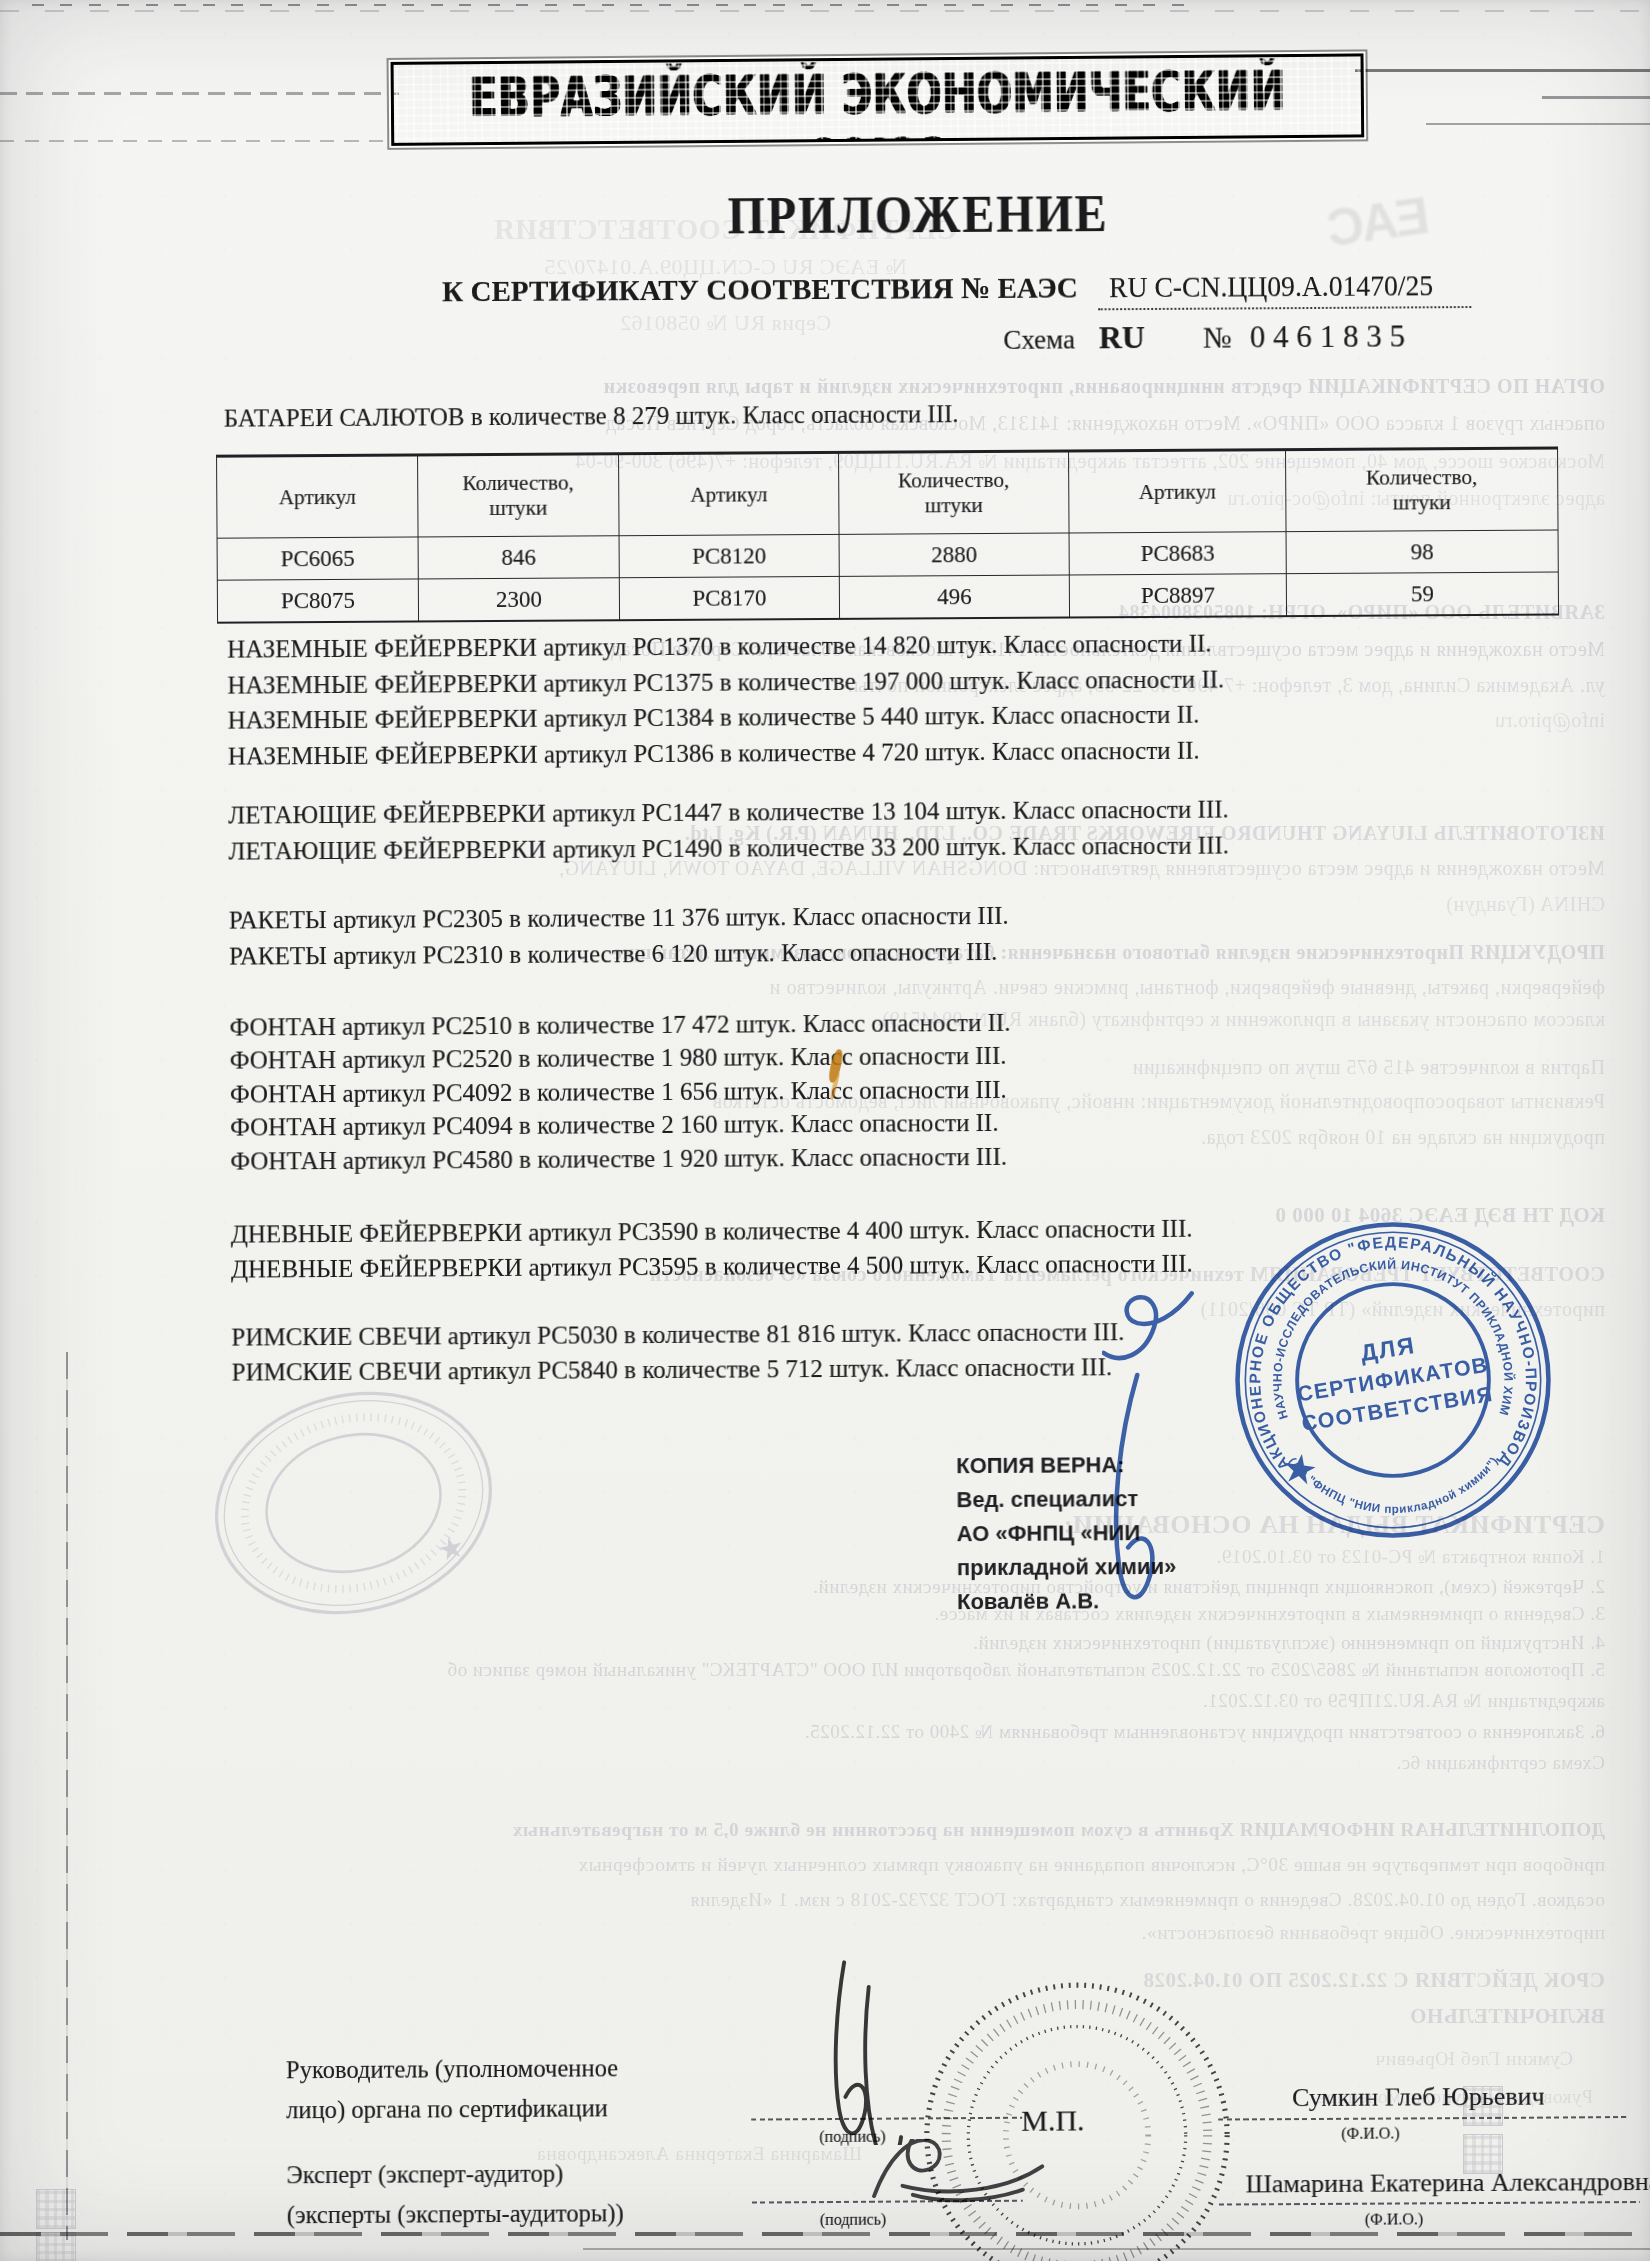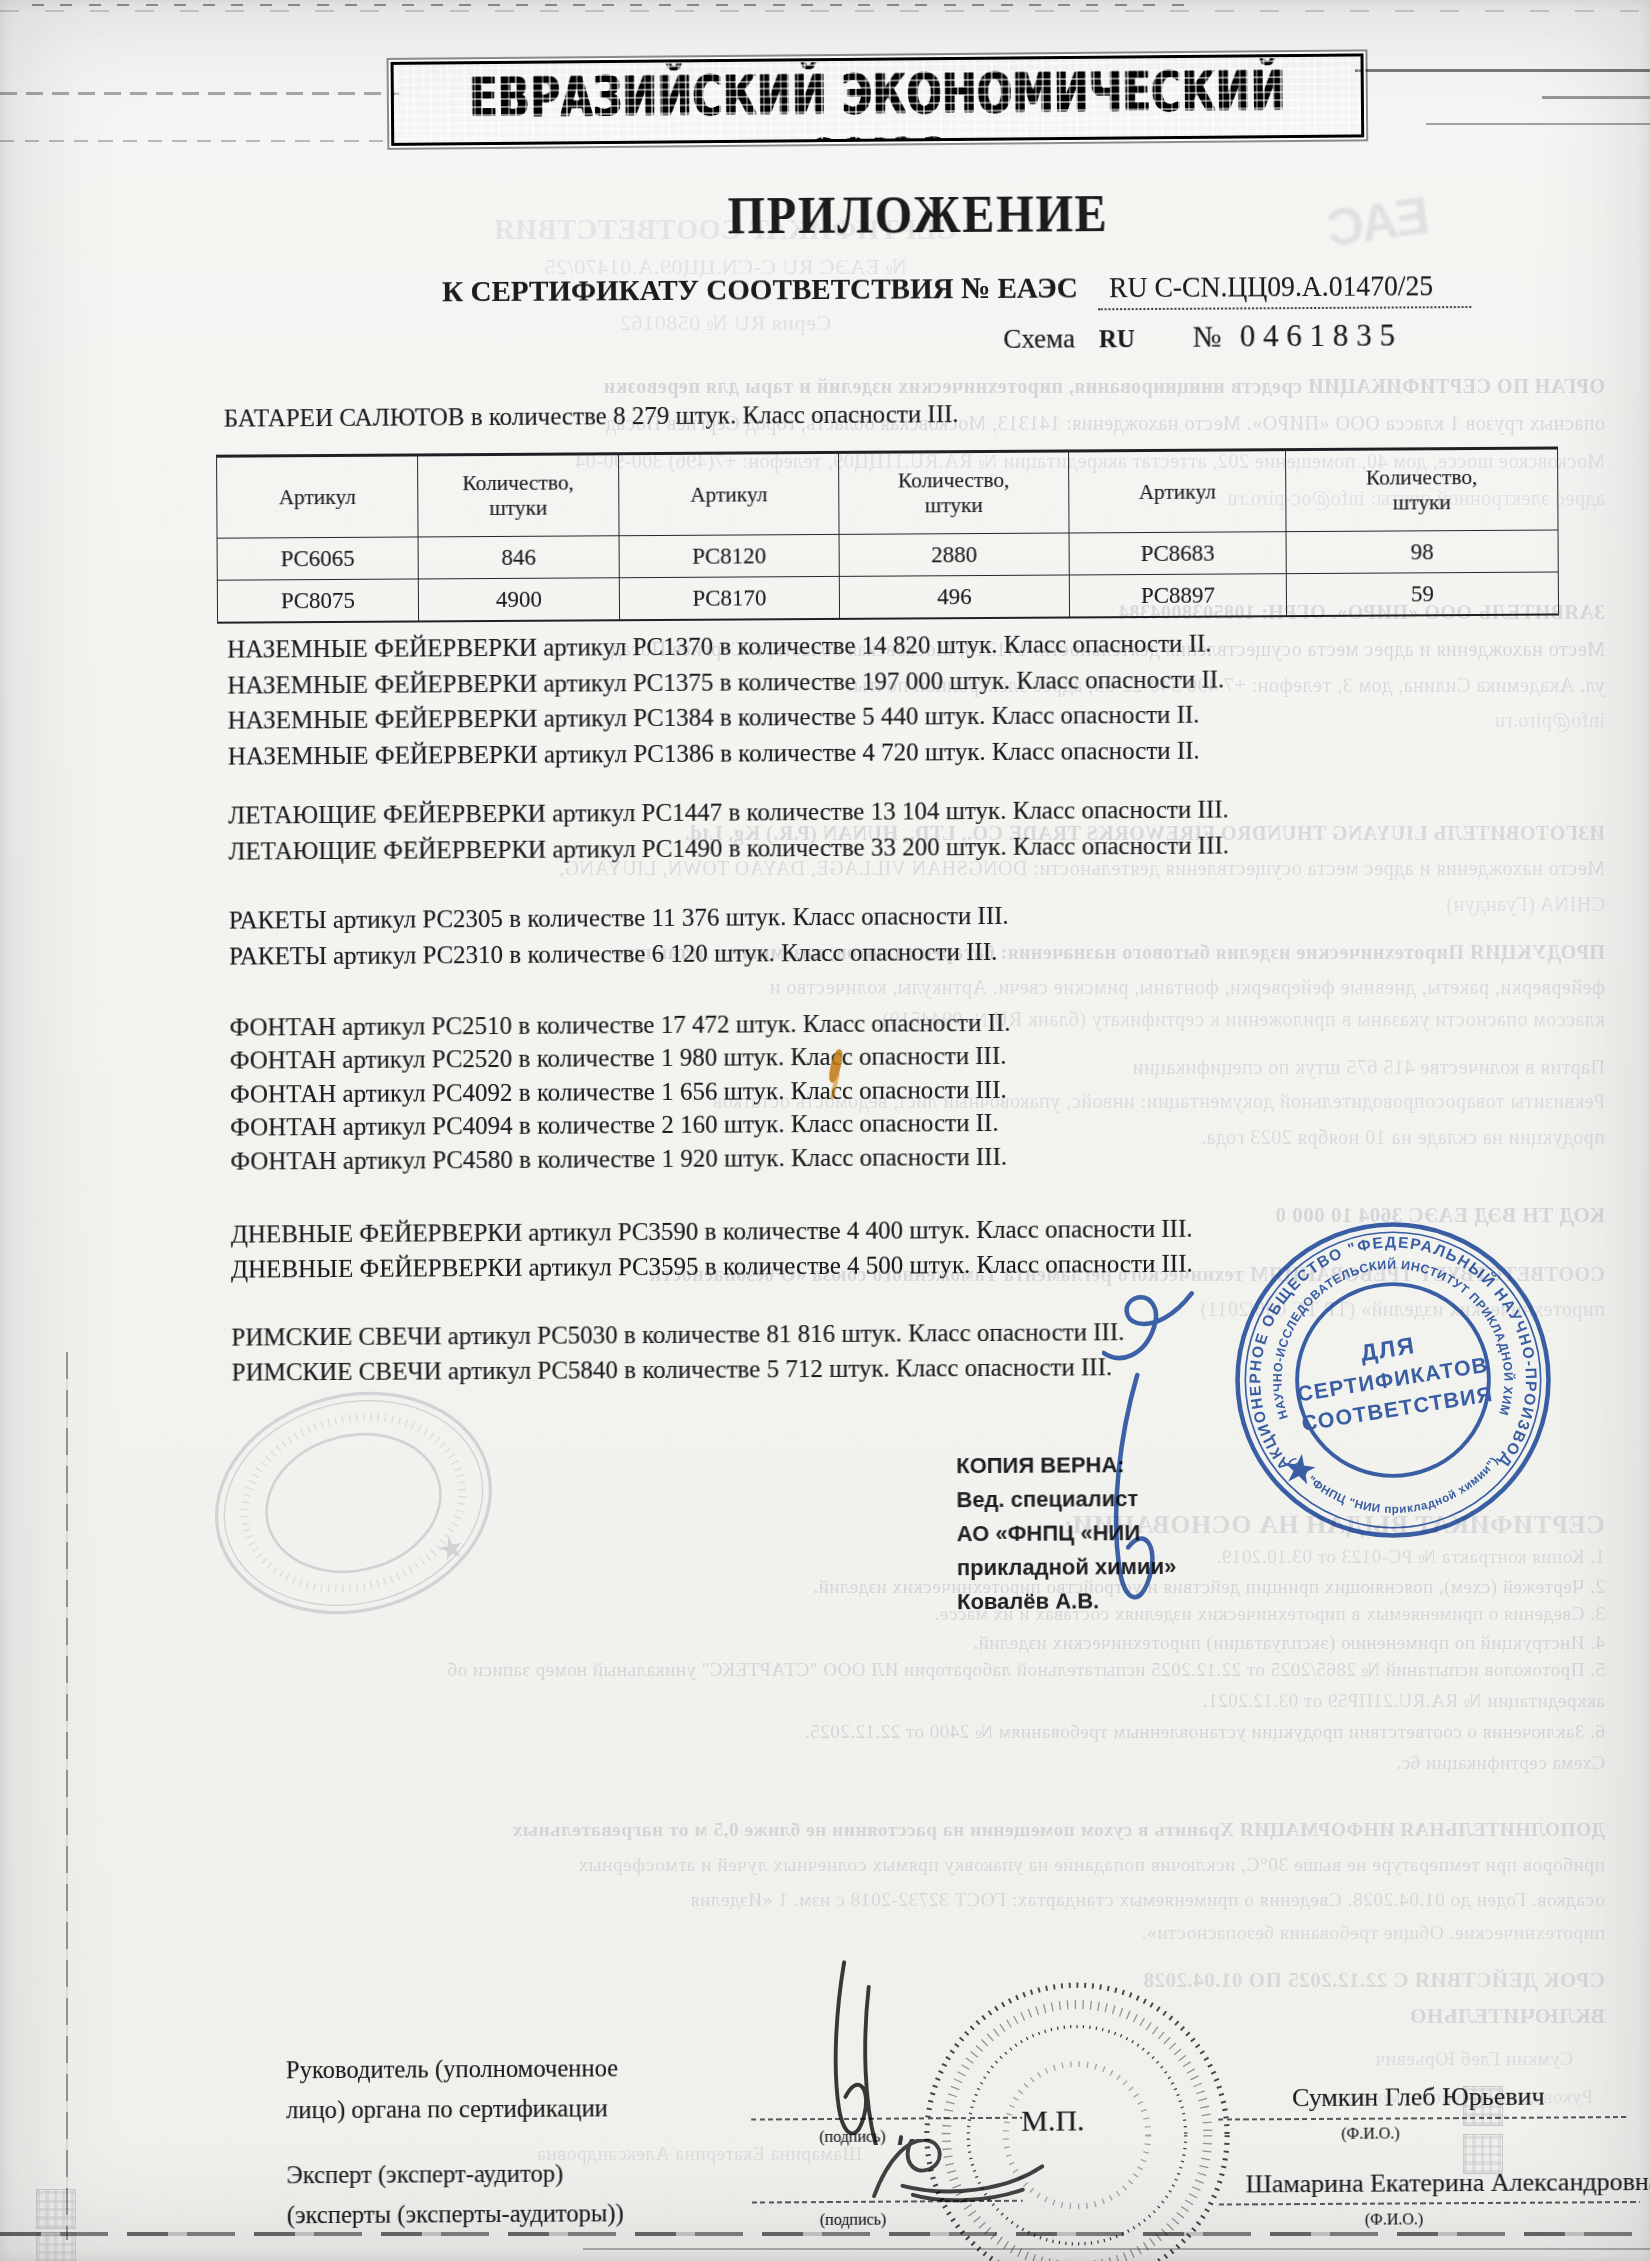--- a/index.html
+++ b/index.html
@@ -137,21 +137,21 @@
 
     <div class="txt" style="left:632px;top:187px;width:583px;text-align:center;font-size:48px;font-weight:700;letter-spacing:1.9px;transform:scaleY(1.08)">ПРИЛОЖЕНИЕ</div>
 
     <div class="txt" style="left:447px;top:272px;font-size:30px;font-weight:700;transform:scaleX(.97);transform-origin:left">
       <span>К СЕРТИФИКАТУ СООТВЕТСТВИЯ № ЕАЭС</span>
       <span style="font-weight:400;font-size:28.5px;border-bottom:2.6px dotted #33333a;padding:0 39px 5.2px 11.7px;margin-left:13px">RU C-CN.ЦЦ09.А.01470/25</span>
     </div>
 
     <div class="txt" style="left:1008px;top:321px;font-size:27px">
       <span>Схема</span>
-      <span style="font-size:25px;font-weight:700;margin-left:17px">RU</span>
+      <span style="font-size:32px;font-weight:700;margin-left:17px">RU</span>
       <span style="font-size:30px;margin-left:51px">№</span>
       <span style="font-size:31px;letter-spacing:7.8px;margin-left:11.7px">0461835</span>
     </div>
 
     <div class="txt" style="left:228px;top:401px;font-size:25px">БАТАРЕИ САЛЮТОВ в количестве 8 279 штук. Класс опасности III.</div>
 
     <div class="table-wrap">
       <table class="qty">
         <colgroup>
           <col style="width:201px">
@@ -184,21 +184,21 @@
             <tr>
               <td>PC6065</td>
               <td>846</td>
               <td>PC8120</td>
               <td>2880</td>
               <td>PC8683</td>
               <td>98</td>
             </tr>
             <tr>
               <td>PC8075</td>
-              <td>4900</td>
+              <td>2300</td>
               <td>PC8170</td>
               <td>496</td>
               <td>PC8897</td>
               <td>59</td>
             </tr>
           </tbody>
       </table>
     </div>
 
     <div id="products">

